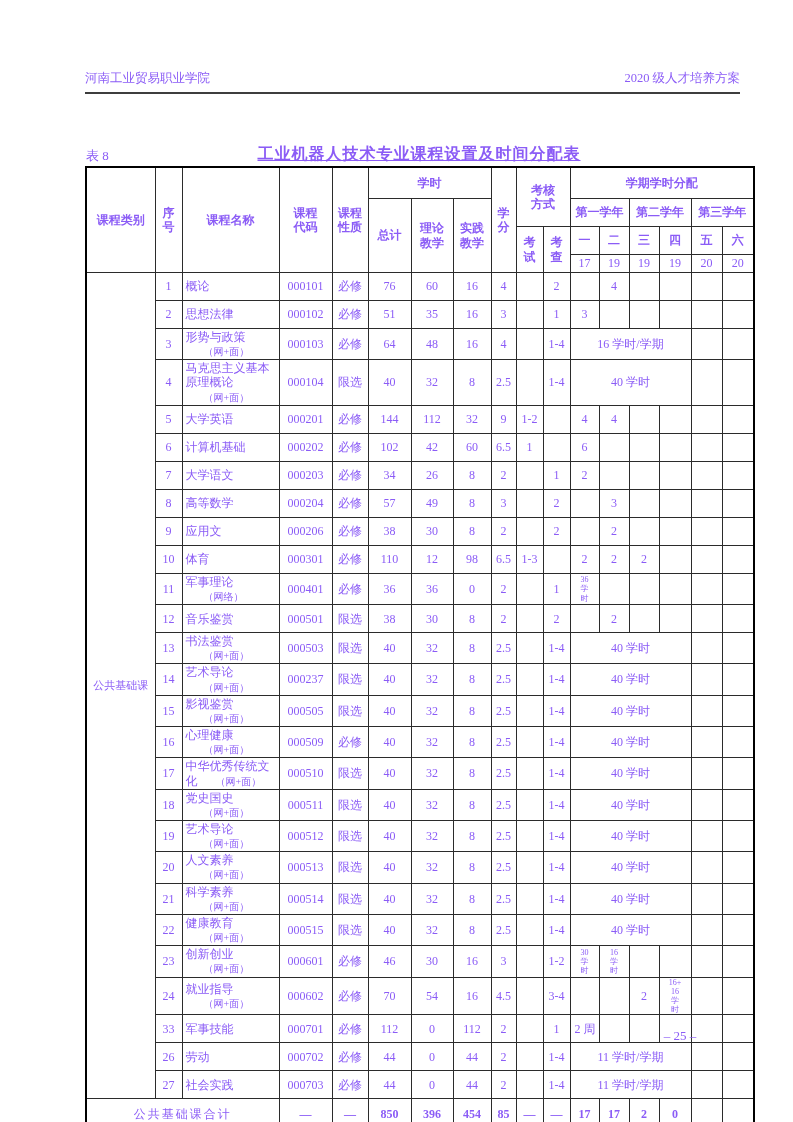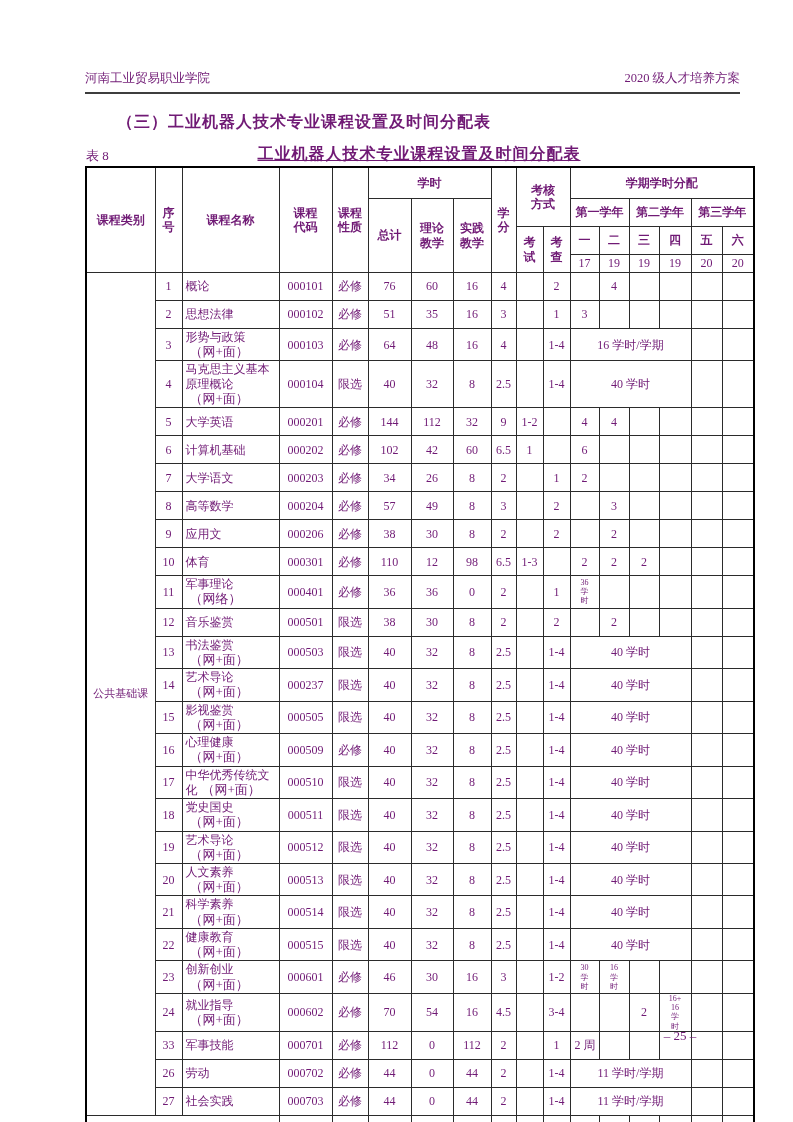--- a/index.html
+++ b/index.html
@@ -1,54 +1,53 @@
 <!DOCTYPE html>
 <html><head>
 <meta charset="utf-8">
 <style>
   html,body{margin:0;padding:0;background:#f2f2f2;}
   .page{position:relative;width:793px;height:1122px;background:#ffffff;margin:0 auto;
-        font-family:"Liberation Serif","DejaVu Serif",serif;color:#701a75;overflow:hidden;}
+        font-family:"Liberation Serif","DejaVu Serif",serif;color:#8b5cf6;overflow:hidden;}
   .doc-header{position:absolute;left:85px;top:70px;width:655px;display:flex;
         justify-content:space-between;font-size:12.5px;padding-bottom:5px;
         border-bottom:2px solid #3d3d3d;}
   .section-title{position:absolute;left:117px;top:112px;font-size:16px;font-weight:bold;letter-spacing:1px;}
   .caption-row{position:absolute;left:85px;top:144px;width:668px;height:20px;text-decoration:underline;}
   .caption-label{position:absolute;left:1px;top:3px;font-size:13px;}
   .caption-title{display:block;text-align:center;font-size:16px;font-weight:bold;letter-spacing:1px;}
   table.course{position:absolute;left:85px;top:166px;width:668px;border-collapse:collapse;
         table-layout:fixed;border:2px solid #000;}
   th,td{border:1px solid #2b2b2b;font-size:12px;text-align:center;vertical-align:middle;
         padding:1px 2px;line-height:1.18;word-break:break-all;overflow:hidden;}
   thead th{font-weight:bold;padding:0 1px;}
   thead tr.r1 th{height:30px;} thead tr.r2 th{height:27px;}
   thead tr.r3 th{height:27px;} thead tr.weeks th{height:17px;font-weight:normal;}
   .w1{display:inline-block;width:1.05em;}
   .w2{display:inline-block;width:2.1em;}
   tbody td{height:25px;}
   td.name{text-align:left;padding-left:3px;}
-  .note{font-size:13px;white-space:nowrap;margin-left:4px;}
+  .note{font-size:10px;white-space:nowrap;margin-left:18px;}
   td.cat{font-size:11px;padding:0;letter-spacing:0;margin-top:25px;}
   td.tiny{font-size:8px;line-height:1.15;padding:0 9px;}
   td.left{text-align:center;padding-left:3px;}
   tr.total td{font-weight:bold;height:27px;}
   tr.total td.tlabel{font-weight:normal;letter-spacing:2px;}
   .page-number{position:absolute;left:630px;top:1028px;width:100px;text-align:center;font-size:13px;}
 </style>
 </head>
 <body>
 
 <div class="page">
 
   <div class="doc-header">
     <span>河南工业贸易职业学院</span>
     <span>2020 级人才培养方案</span>
   </div>
 
-  <div class="section-title">（三）工业机器人技术专业课程设置及时间分配表</div>
 
   <div class="caption-row">
     <span class="caption-label">表 8</span>
     <span class="caption-title">工业机器人技术专业课程设置及时间分配表</span>
   </div>
 
   <table class="course">
     <colgroup>
       <col style="width:69px">
         <col style="width:27px">

